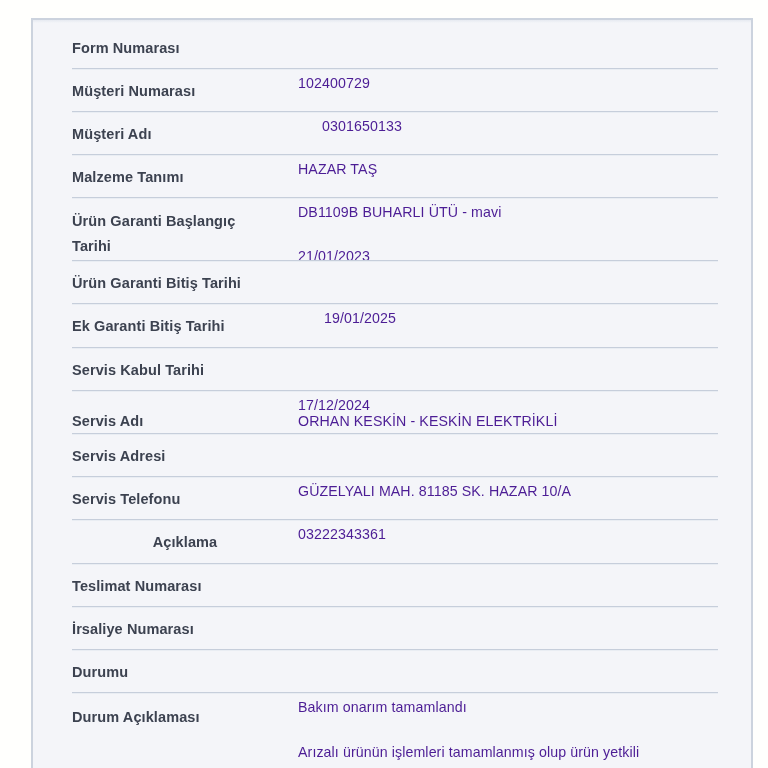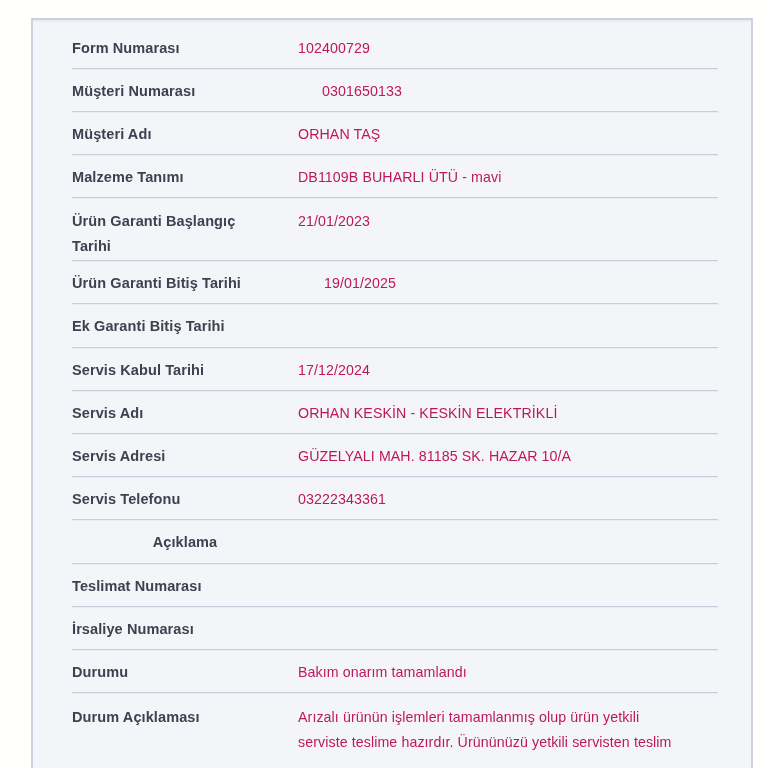--- a/index.html
+++ b/index.html
@@ -82,23 +82,24 @@
     color: #3c4250;
     letter-spacing: 0.1px;
     white-space: pre-line;
   }
 
   .value {
     flex: 1 1 auto;
     font-weight: normal;
     font-size: 14.2px;
     line-height: 25px;
-    color: #be185d;
+    color: #4c1d95;
     letter-spacing: 0.1px;
     white-space: pre-line;
+    margin-top: 35px;
   }
 </style>
 </head>
 <body>
 
 <div id="app">
 
   <div class="card">
     <div class="card-top-sheen"></div>
 
@@ -108,21 +109,21 @@
           <div class="value">102400729</div>
           <div class="sep"></div>
         </div>
         <div class="row" style="height: 43px; padding-top: 10px; gap: 24px;">
           <div class="label">Müşteri Numarası</div>
           <div class="value">0301650133</div>
           <div class="sep"></div>
         </div>
         <div class="row" style="height: 43px; padding-top: 10px;">
           <div class="label">Müşteri Adı</div>
-          <div class="value">ORHAN TAŞ</div>
+          <div class="value">HAZAR TAŞ</div>
           <div class="sep"></div>
         </div>
         <div class="row" style="height: 43px; padding-top: 10px;">
           <div class="label">Malzeme Tanımı</div>
           <div class="value">DB1109B BUHARLI ÜTÜ - mavi</div>
           <div class="sep"></div>
         </div>
         <div class="row" style="height: 63px; padding-top: 11px;">
           <div class="label">Ürün Garanti Başlangıç
 Tarihi</div>
@@ -137,21 +138,21 @@
         <div class="row" style="height: 44px; padding-top: 10px;">
           <div class="label">Ek Garanti Bitiş Tarihi</div>
           <div class="value"></div>
           <div class="sep"></div>
         </div>
         <div class="row" style="height: 43px; padding-top: 10px;">
           <div class="label">Servis Kabul Tarihi</div>
           <div class="value">17/12/2024</div>
           <div class="sep"></div>
         </div>
-        <div class="row" style="height: 43px; padding-top: 10px;">
+        <div class="row" style="height: 43px; padding-top: 10px; align-items: flex-end;">
           <div class="label">Servis Adı</div>
           <div class="value">ORHAN KESKİN - KESKİN ELEKTRİKLİ</div>
           <div class="sep"></div>
         </div>
         <div class="row" style="height: 43px; padding-top: 10px;">
           <div class="label">Servis Adresi</div>
           <div class="value">GÜZELYALI MAH. 81185 SK. HAZAR 10/A</div>
           <div class="sep"></div>
         </div>
         <div class="row" style="height: 43px; padding-top: 10px;">

